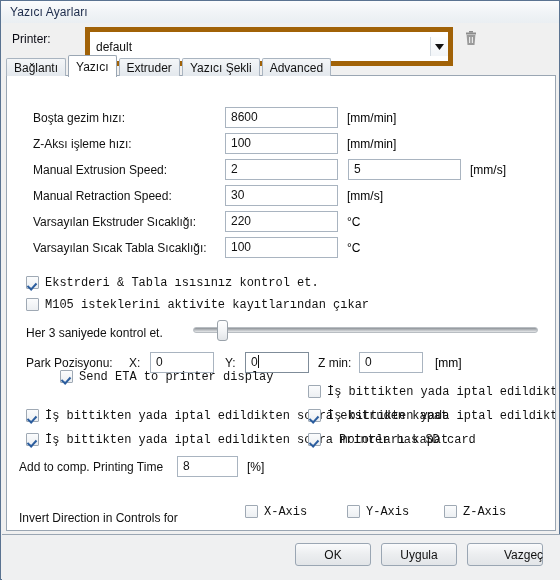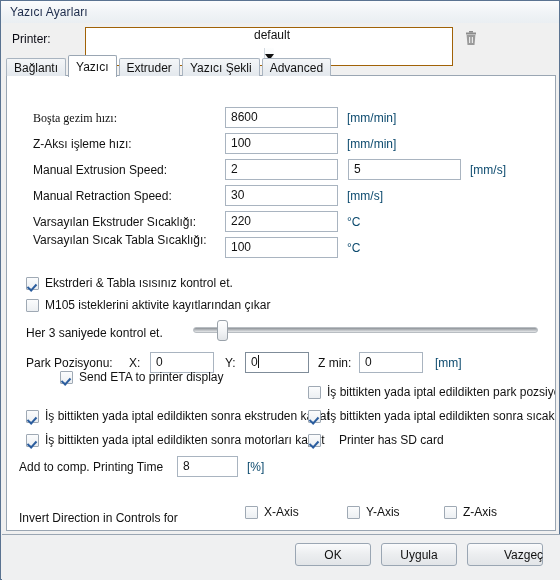--- a/index.html
+++ b/index.html
@@ -61,25 +61,24 @@
   .printer-label {
     position: absolute;
     left: 11px; top: 5px;
     font-size: 12px;
   }
   .combo {
     position: absolute;
     left: 84px; top: 0px;
     width: 368px; height: 39px;
     box-sizing: border-box;
-    border: 1px solid #a16207;
+    border: 5px solid #a16207;
     background: #ffffff;
     display: flex;
     align-items: center;
-    flex-direction: column;
   }
   .combo-value {
     flex: 1 1 auto;
     padding-left: 6px;
     font-size: 12px;
     color: #111;
     white-space: nowrap;
     overflow: hidden;
   }
   .combo-arrow {
@@ -167,30 +166,31 @@
     display:inline-block;
     width: 1px;
     height: 13px;
     background: #111;
     vertical-align: -2px;
     margin-left: 0px;
   }
   .unit {
     position: absolute;
     font-size: 12px;
-    color: #0c4a6e;
+    color: #000000;
     white-space: nowrap;
   }
 
   
   .cbrow {
     position: absolute;
     display: flex;
-    align-items: flex-end;
-    white-space: nowrap;
+    align-items: flex-start;
+    white-space: nowrap;
+    font-family: Liberation Mono, monospace;
   }
   .cbox {
     width: 13px; height: 13px;
     flex: 0 0 13px;
     box-sizing: border-box;
     border: 1px solid #9fa9b4;
     background: linear-gradient(180deg,#fbfcfd 0%, #eceff2 100%);
     border-radius: 1px;
     position: relative;
     margin-right: 6px;
@@ -304,42 +304,42 @@
       <div class="tab">
         <span>Yazıcı Şekli</span>
       </div>
       <div class="tab">
         <span>Advanced</span>
       </div>
     </div>
 
     <div class="panel">
 
-      <span class="flabel" style="left:26px; top:35px;font-family:Liberation Serif, serif;">Boşta gezim hızı:</span>
+      <span class="flabel" style="left:26px; top:35px;">Boşta gezim hızı:</span>
       <div class="finput" style="left:218px; top:31px; width:113px;">8600</div>
       <span class="unit" style="left:340px; top:35px;">[mm/min]</span>
 
       <span class="flabel" style="left:26px; top:61px;">Z-Aksı işleme hızı:</span>
       <div class="finput" style="left:218px; top:57px; width:113px;">100</div>
       <span class="unit" style="left:340px; top:61px;">[mm/min]</span>
 
       <span class="flabel" style="left:26px; top:87px;">Manual Extrusion Speed:</span>
       <div class="finput" style="left:218px; top:83px; width:113px;">2</div>
       <div class="finput" style="left:341px; top:83px; width:113px;">5</div>
       <span class="unit" style="left:463px; top:87px;">[mm/s]</span>
 
       <span class="flabel" style="left:26px; top:113px;">Manual Retraction Speed:</span>
       <div class="finput" style="left:218px; top:109px; width:113px;">30</div>
       <span class="unit" style="left:340px; top:113px;">[mm/s]</span>
 
       <span class="flabel" style="left:26px; top:139px;">Varsayılan Ekstruder Sıcaklığı:</span>
       <div class="finput" style="left:218px; top:135px; width:113px;">220</div>
       <span class="unit" style="left:340px; top:139px;">°C</span>
 
-      <span class="flabel" style="left:26px; top:157px;text-align:right;">Varsayılan Sıcak Tabla Sıcaklığı:</span>
+      <span class="flabel" style="left:26px; top:165px;text-align:right;">Varsayılan Sıcak Tabla Sıcaklığı:</span>
       <div class="finput" style="left:218px; top:161px; width:113px;">100</div>
       <span class="unit" style="left:340px; top:165px;">°C</span>
 
       <div class="cbrow" style="left:19px; top:200px;">
         <span class="cbox checked"></span>
         <span class="cblabel">Ekstrderi &amp; Tabla ısısınız kontrol et.</span>
       </div>
       <div class="cbrow" style="left:19px; top:222px;">
         <span class="cbox"></span>
         <span class="cblabel">M105 isteklerini aktivite kayıtlarından çıkar</span>

